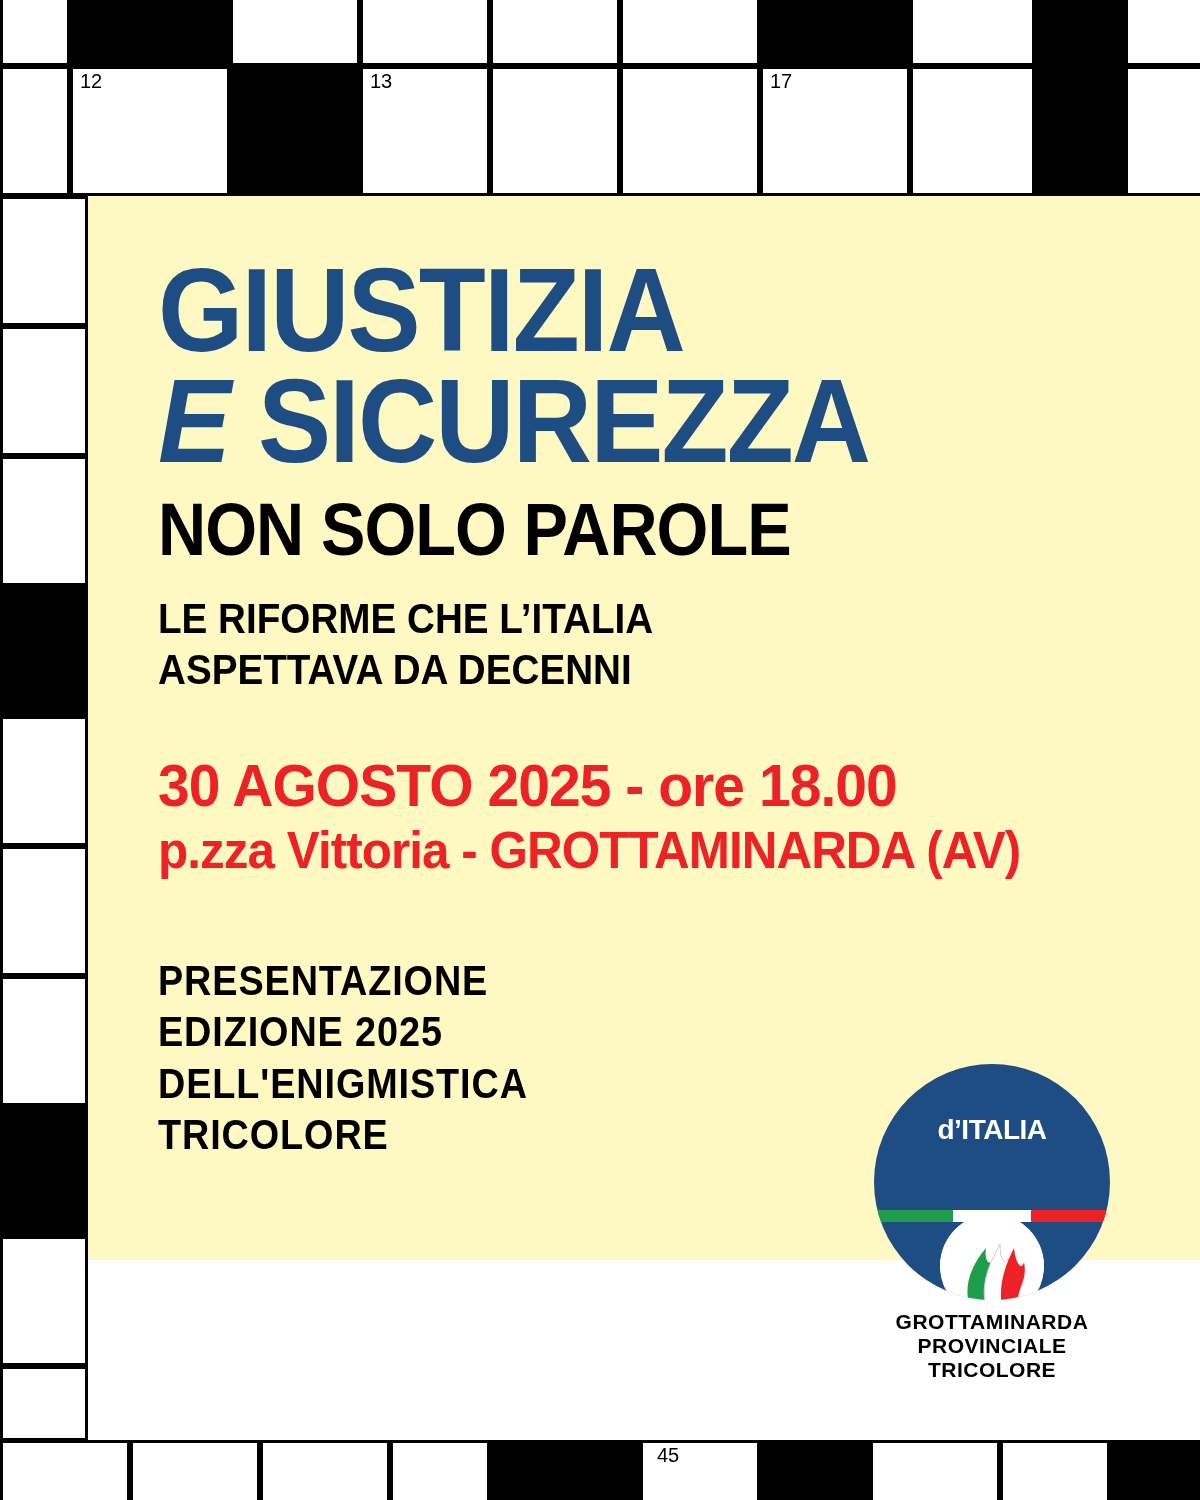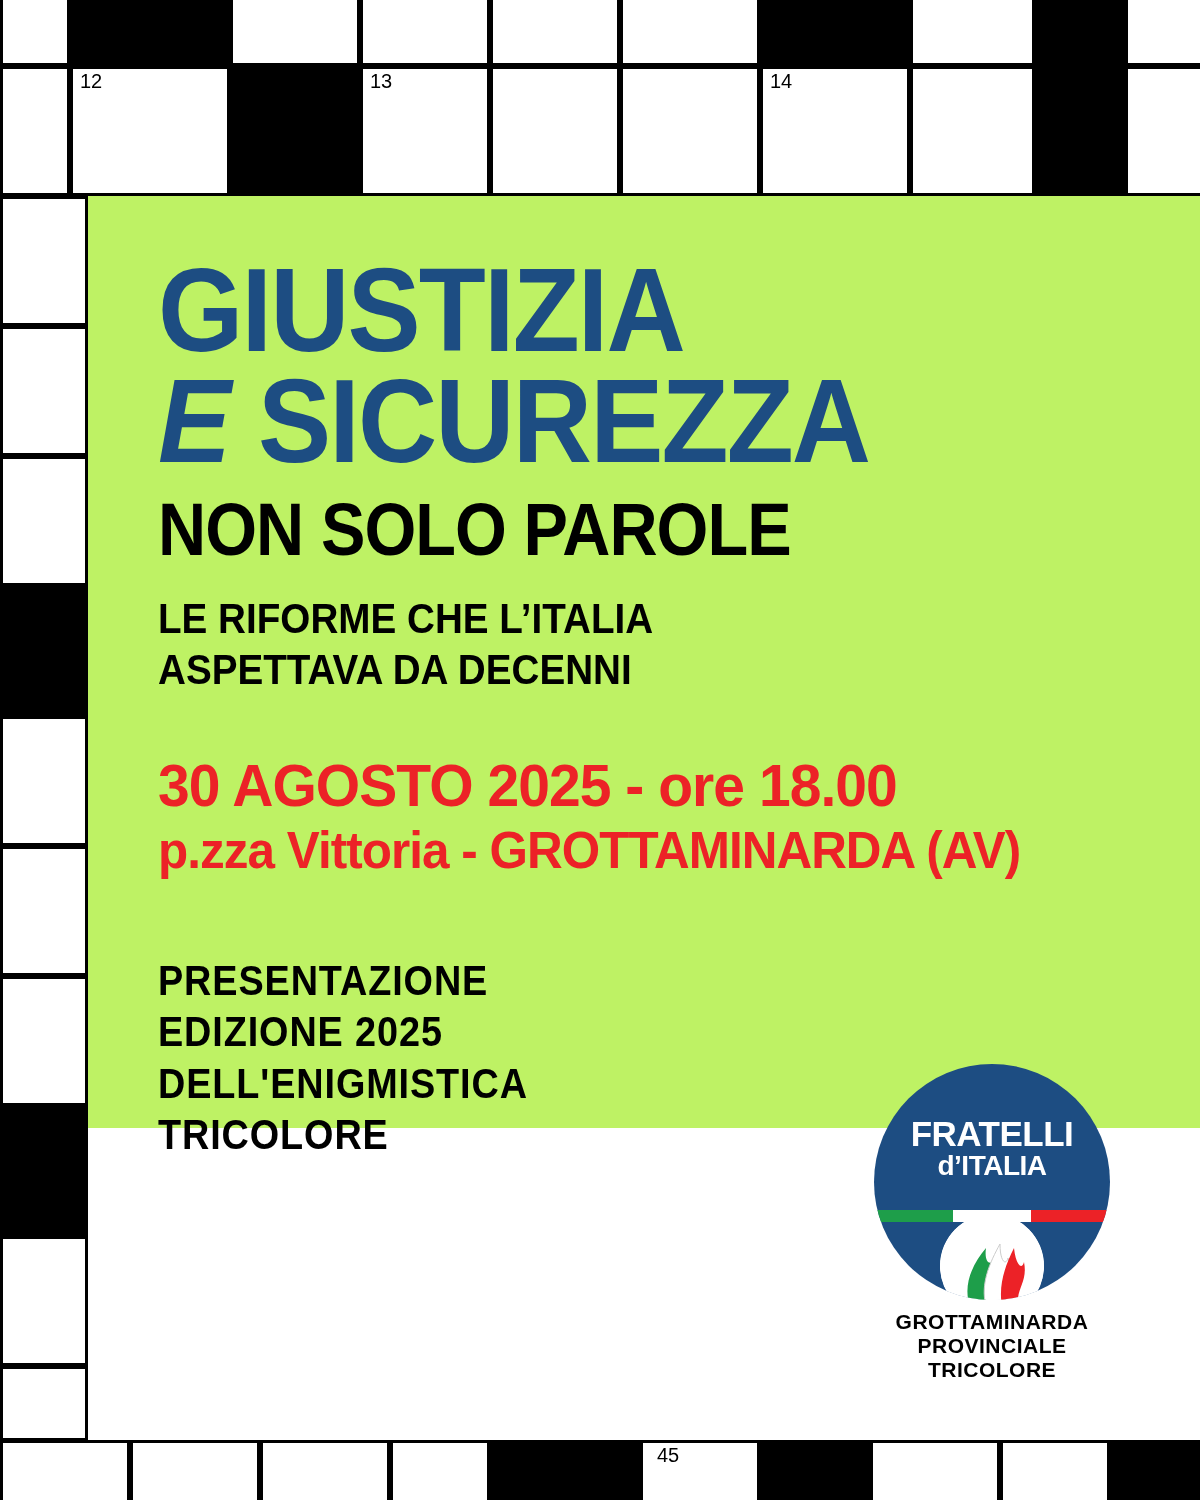--- a/index.html
+++ b/index.html
@@ -43,22 +43,22 @@
     color: #000000;
     line-height: 1;
   }
 
   
   .panel {
     position: absolute;
     left: 88px;
     top: 196px;
     width: 1112px;
-    height: 932px;
-    background: #bef264;
+    height: 1064px;
+    background: #fef9c3;
     z-index: 5;
   }
 
   .content {
     position: absolute;
     left: 70px;
     top: 60px;
     width: 980px;
   }
 
@@ -236,21 +236,21 @@
     <div class="cell" style="left:70px;top:66px;width:160px;height:130px;">
       <span class="num">12</span>
     </div>
     <div class="cell black" style="left:230px;top:66px;width:130px;height:130px;"></div>
     <div class="cell" style="left:360px;top:66px;width:130px;height:130px;">
       <span class="num">13</span>
     </div>
     <div class="cell" style="left:490px;top:66px;width:130px;height:130px;"></div>
     <div class="cell" style="left:620px;top:66px;width:140px;height:130px;"></div>
     <div class="cell" style="left:760px;top:66px;width:150px;height:130px;">
-      <span class="num">14</span>
+      <span class="num">17</span>
     </div>
     <div class="cell" style="left:910px;top:66px;width:125px;height:130px;"></div>
     <div class="cell black" style="left:1035px;top:66px;width:90px;height:130px;"></div>
     <div class="cell" style="left:1125px;top:66px;width:80px;height:130px;"></div>
 
     <div class="cell" style="left:0px;top:196px;width:88px;height:130px;"></div>
     <div class="cell" style="left:0px;top:326px;width:88px;height:130px;"></div>
     <div class="cell" style="left:0px;top:456px;width:88px;height:130px;"></div>
     <div class="cell black" style="left:0px;top:586px;width:88px;height:130px;"></div>
     <div class="cell" style="left:0px;top:716px;width:88px;height:130px;"></div>
@@ -299,21 +299,20 @@
         <div>PRESENTAZIONE</div>
         <div>EDIZIONE 2025</div>
         <div>DELL'ENIGMISTICA</div>
         <div>TRICOLORE</div>
       </div>
     </div>
 
     <div class="logo-wrap">
       <div class="logo-badge">
         <div class="logo-text">
-          <div class="l1">FRATELLI</div>
           <div class="l2">d’ITALIA</div>
         </div>
         <div class="tricolor">
           <span class="tri-g"></span>
           <span class="tri-w"></span>
           <span class="tri-r"></span>
         </div>
         <div class="flame-disc">
           <svg width="104" height="104" viewBox="0 0 104 104" aria-hidden="true">
             <circle cx="52" cy="52" r="52" fill="#ffffff"></circle>

